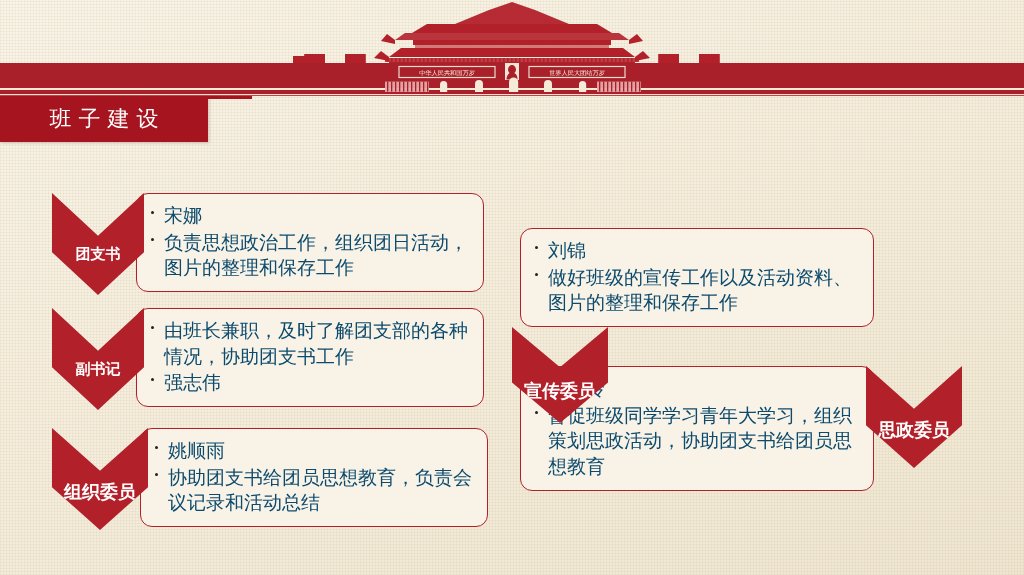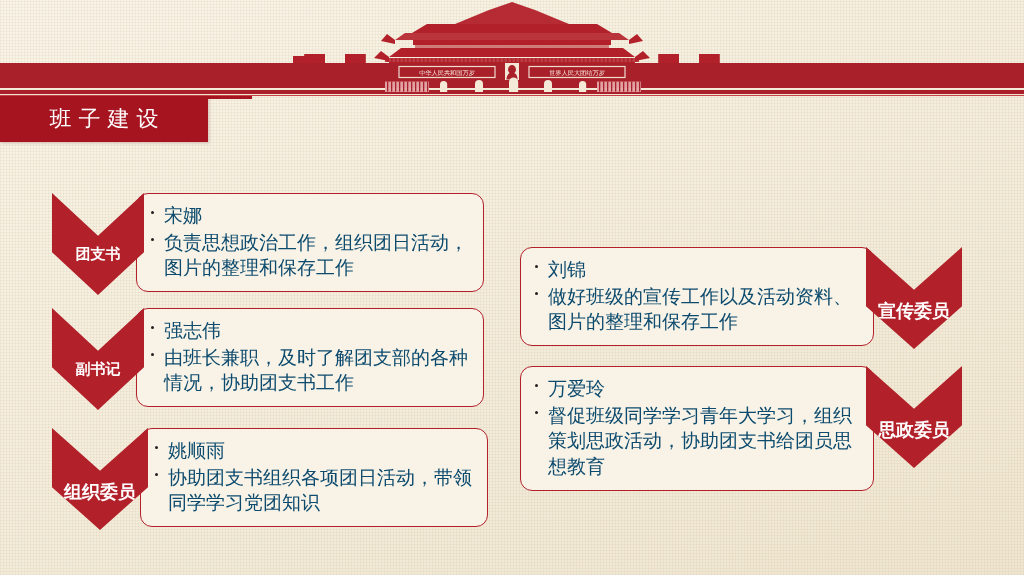--- a/index.html
+++ b/index.html
@@ -167,21 +167,21 @@
 
   
   .role-row.left .callout  { margin-left: -8px; }
   
   .role-row.right .chev    { margin-left: -8px; }
 
   
   #row-1 { top: 193px; }
   #row-2 { top: 308px; }
   #row-3 { top: 428px; }
-  #row-4 { top: 247px; }
+  #row-4 { top: 228px; flex-direction: column; }
   #row-5 { top: 366px; }
 
   #row-1 .callout { width: 348px; margin-top: 0px; }
   #row-2 .callout { width: 348px; margin-top: 0px; }
   #row-3 .callout { width: 348px; margin-top: 0px; }
   #row-4 .callout { width: 354px; margin-top: 0px; }
   #row-5 .callout { width: 354px; margin-top: 0px; }
 
   #row-1 .chev, #row-2 .chev, #row-3 .chev { z-index: 3; }
   #row-4 .chev, #row-5 .chev { z-index: 3; }
@@ -411,34 +411,34 @@
       </ul>
     </div>
   </div>
 
   <div class="role-row left" id="row-2">
     <div class="chev">
       <span class="chev-label">副书记</span>
     </div>
     <div class="callout">
       <ul>
+        <li>由班长兼职，及时了解团支部的各种情况，协助团支书工作</li>
         <li>强志伟</li>
-        <li>由班长兼职，及时了解团支部的各种情况，协助团支书工作</li>
       </ul>
     </div>
   </div>
 
   <div class="role-row left" id="row-3">
     <div class="chev wide">
       <span class="chev-label">组织委员</span>
     </div>
     <div class="callout">
       <ul>
         <li>姚顺雨</li>
-        <li>协助团支书组织各项团日活动，带领同学学习党团知识</li>
+        <li>协助团支书给团员思想教育，负责会议记录和活动总结</li>
       </ul>
     </div>
   </div>
 
   <div class="role-row right" id="row-4">
     <div class="callout">
       <ul>
         <li>刘锦</li>
         <li>做好班级的宣传工作以及活动资料、图片的整理和保存工作</li>
       </ul>

